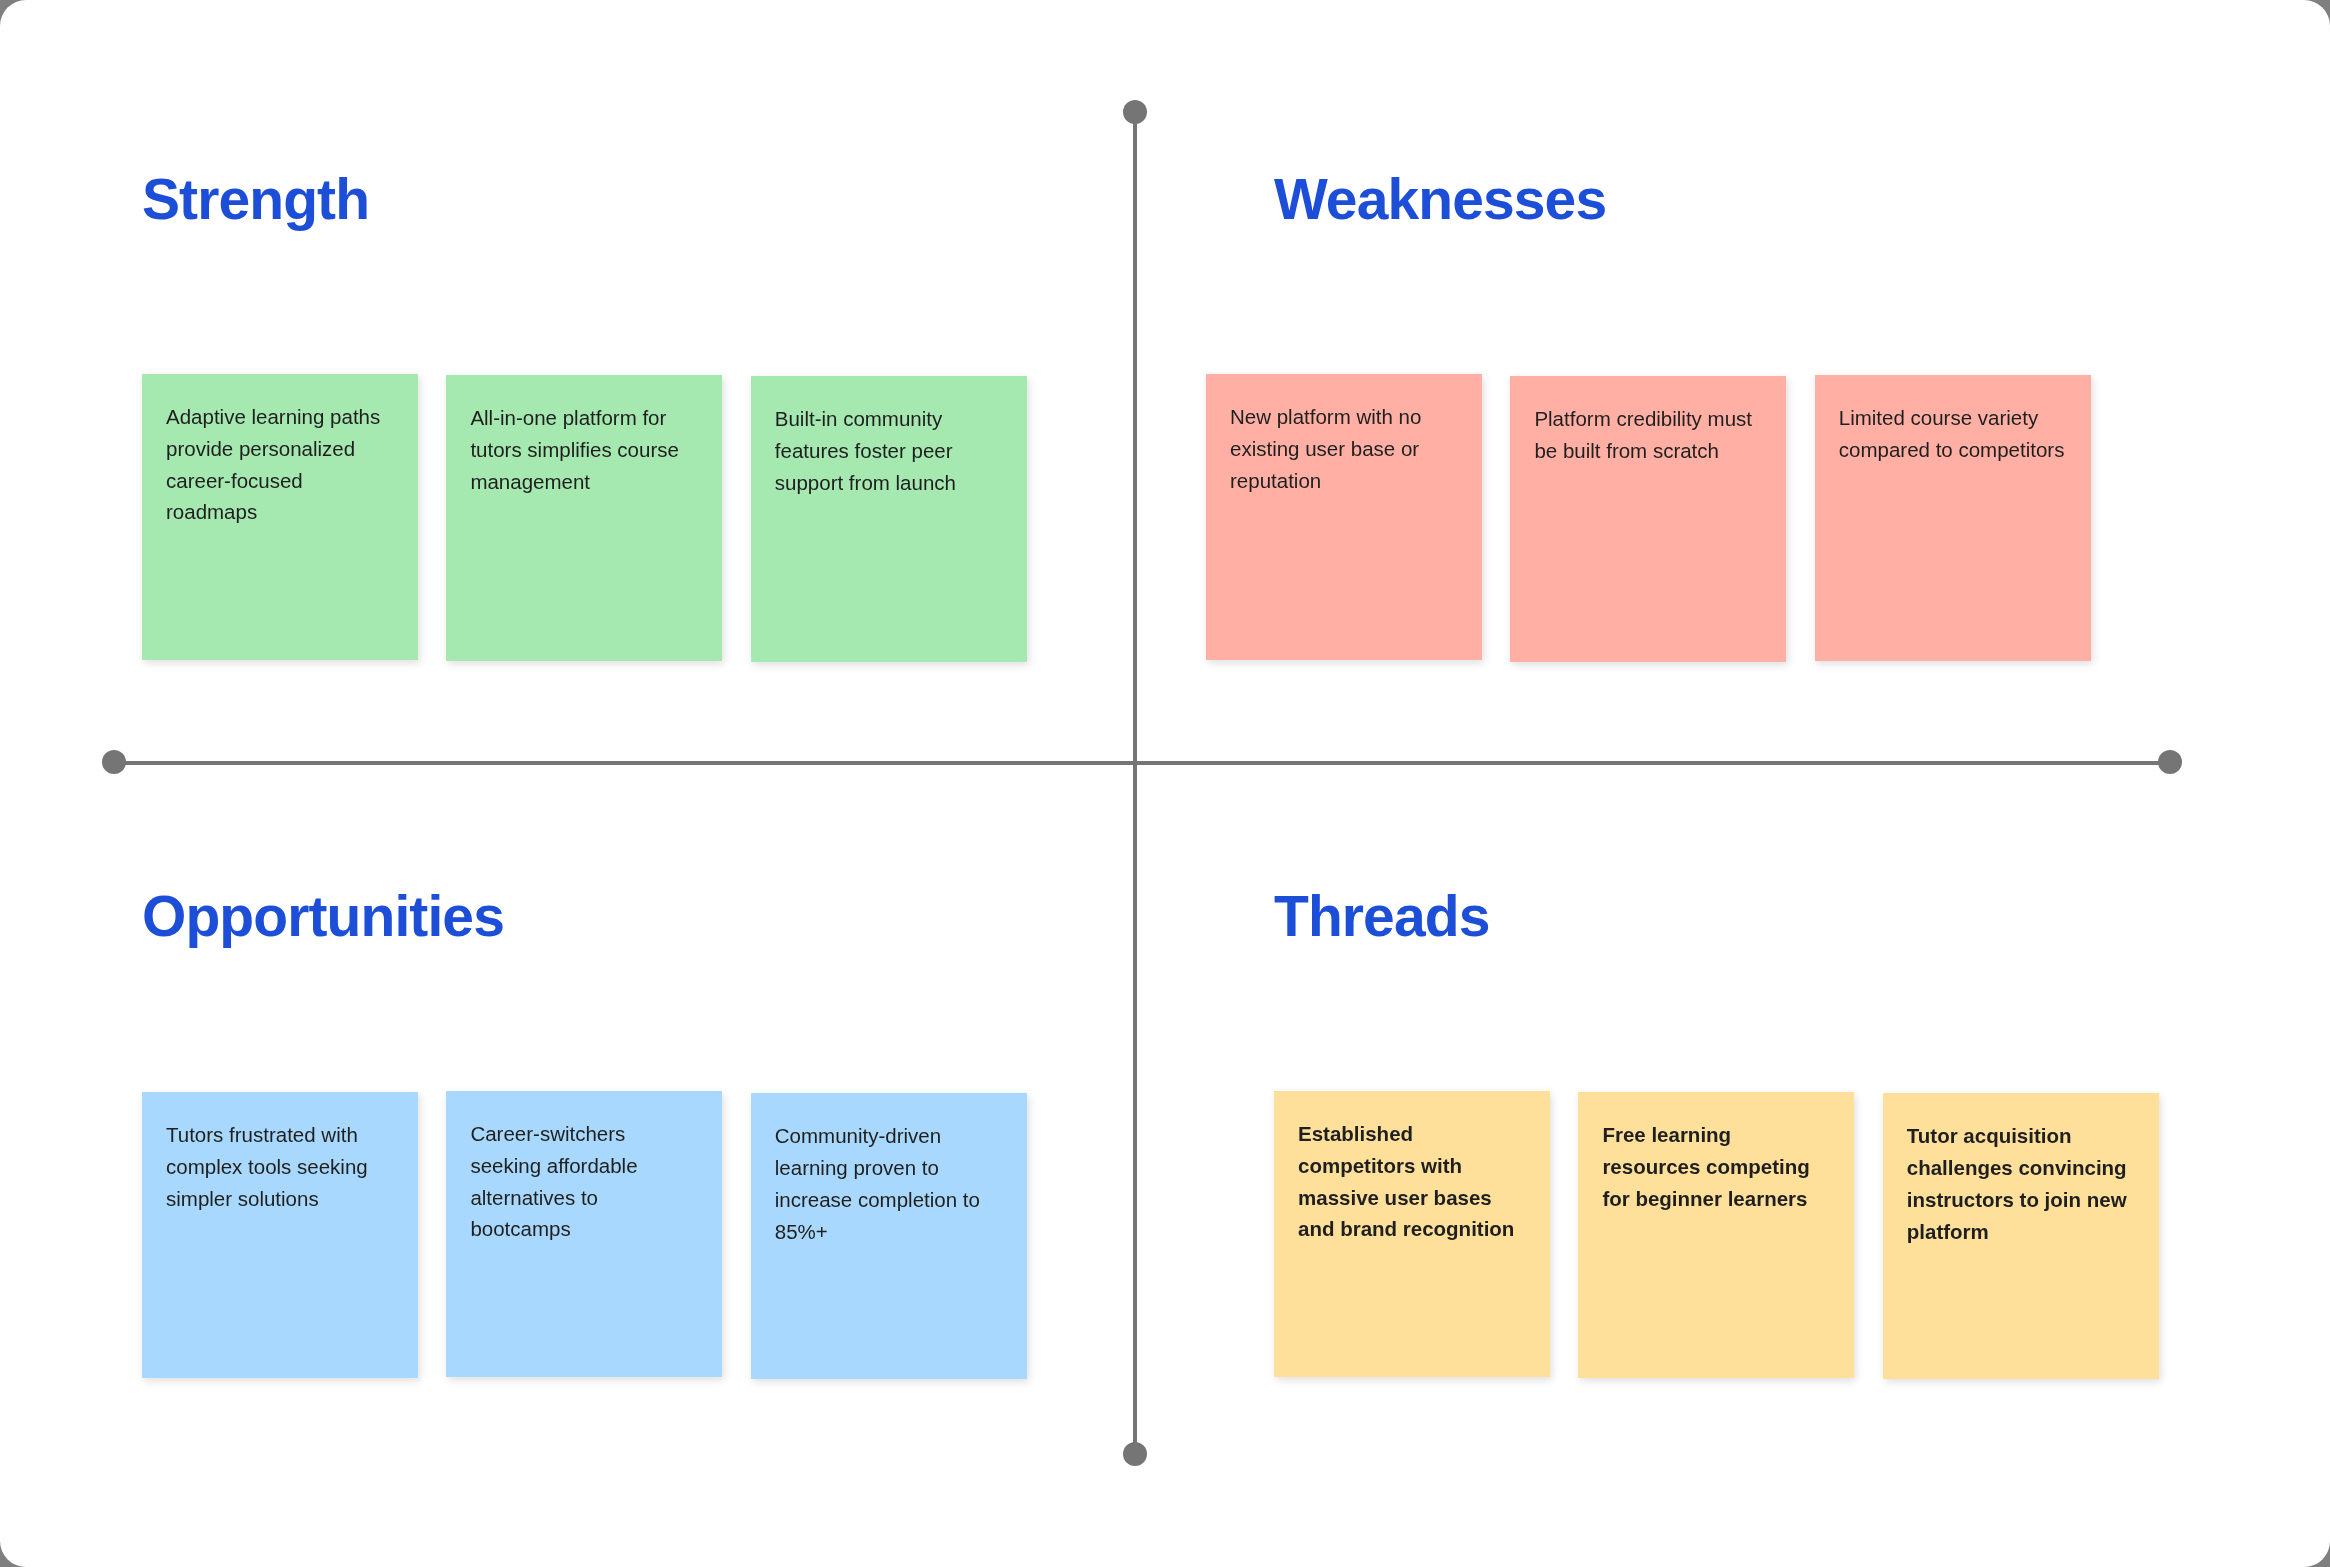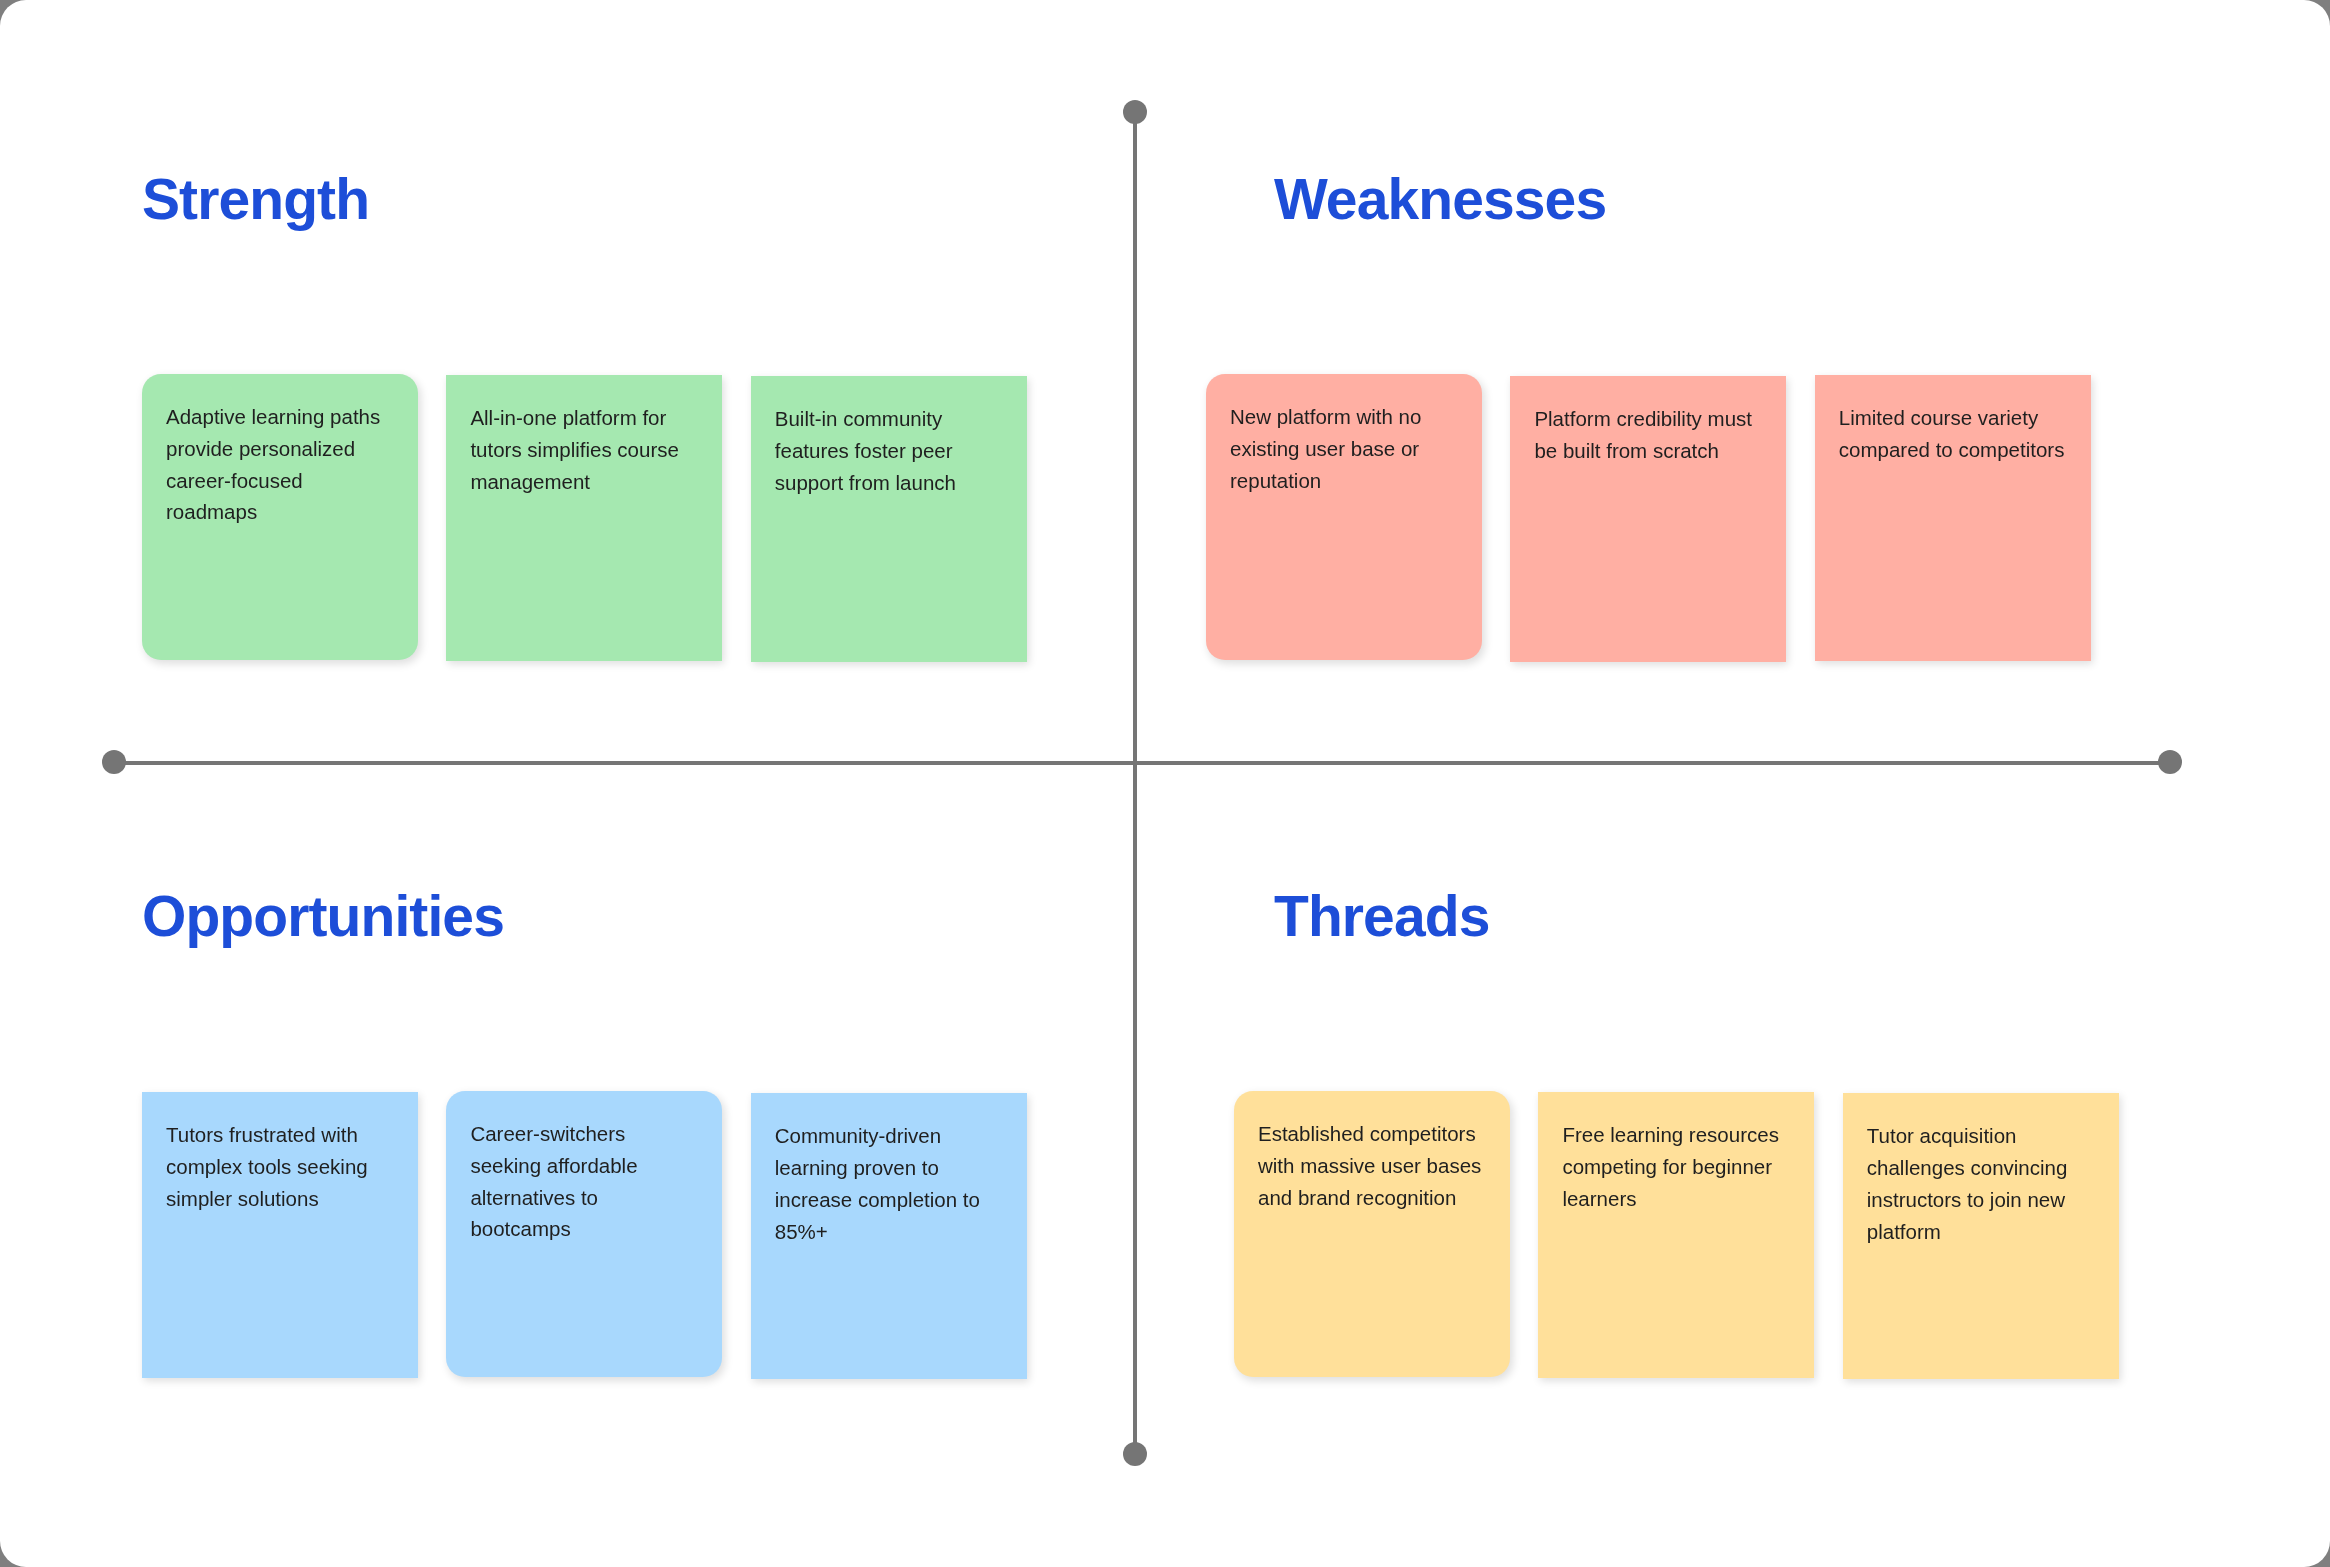--- a/index.html
+++ b/index.html
@@ -77,40 +77,40 @@
 
   
   .notes {
     position: absolute;
     display: flex;
     gap: 28.4px;
   }
   .notes-strength      { left: 142px;  top: 374px; }
   .notes-weaknesses    { left: 1206px; top: 374px; }
   .notes-opportunities { left: 142px;  top: 1091px; }
-  .notes-threads       { left: 1234px; top: 1091px; }
+  .notes-threads       { left: 1274px; top: 1091px; font-weight: bold; }
 
   .note {
     width: 276px;
     height: 286px;
     box-sizing: border-box;
     padding: 27px 24px 0 24px;
     font-size: 20.5px;
     line-height: 1.55;
     color: #1f1f1f;
     box-shadow: 2.3px 3.4px 8px rgba(0,0,0,0.13);
     overflow: hidden;
   }
   .note-green  { background: #a5e8b0; }
   .note-red    { background: #ffafa3; }
   .note-blue   { background: #a8d8fd; }
   .note-yellow { background: #ffe09a; }
 
   
-  .offset-1 { margin-top: 0px; border-radius: 19px; }
+  .offset-1 { margin-top: 0px; }
   .offset-2 { margin-top: 1.1px; }
   .offset-3 { margin-top: 2.3px; }
 </style>
 </head>
 <body>
 
 <div id="board">
 
   <div class="divider-v"></div>
   <div class="divider-h"></div>

